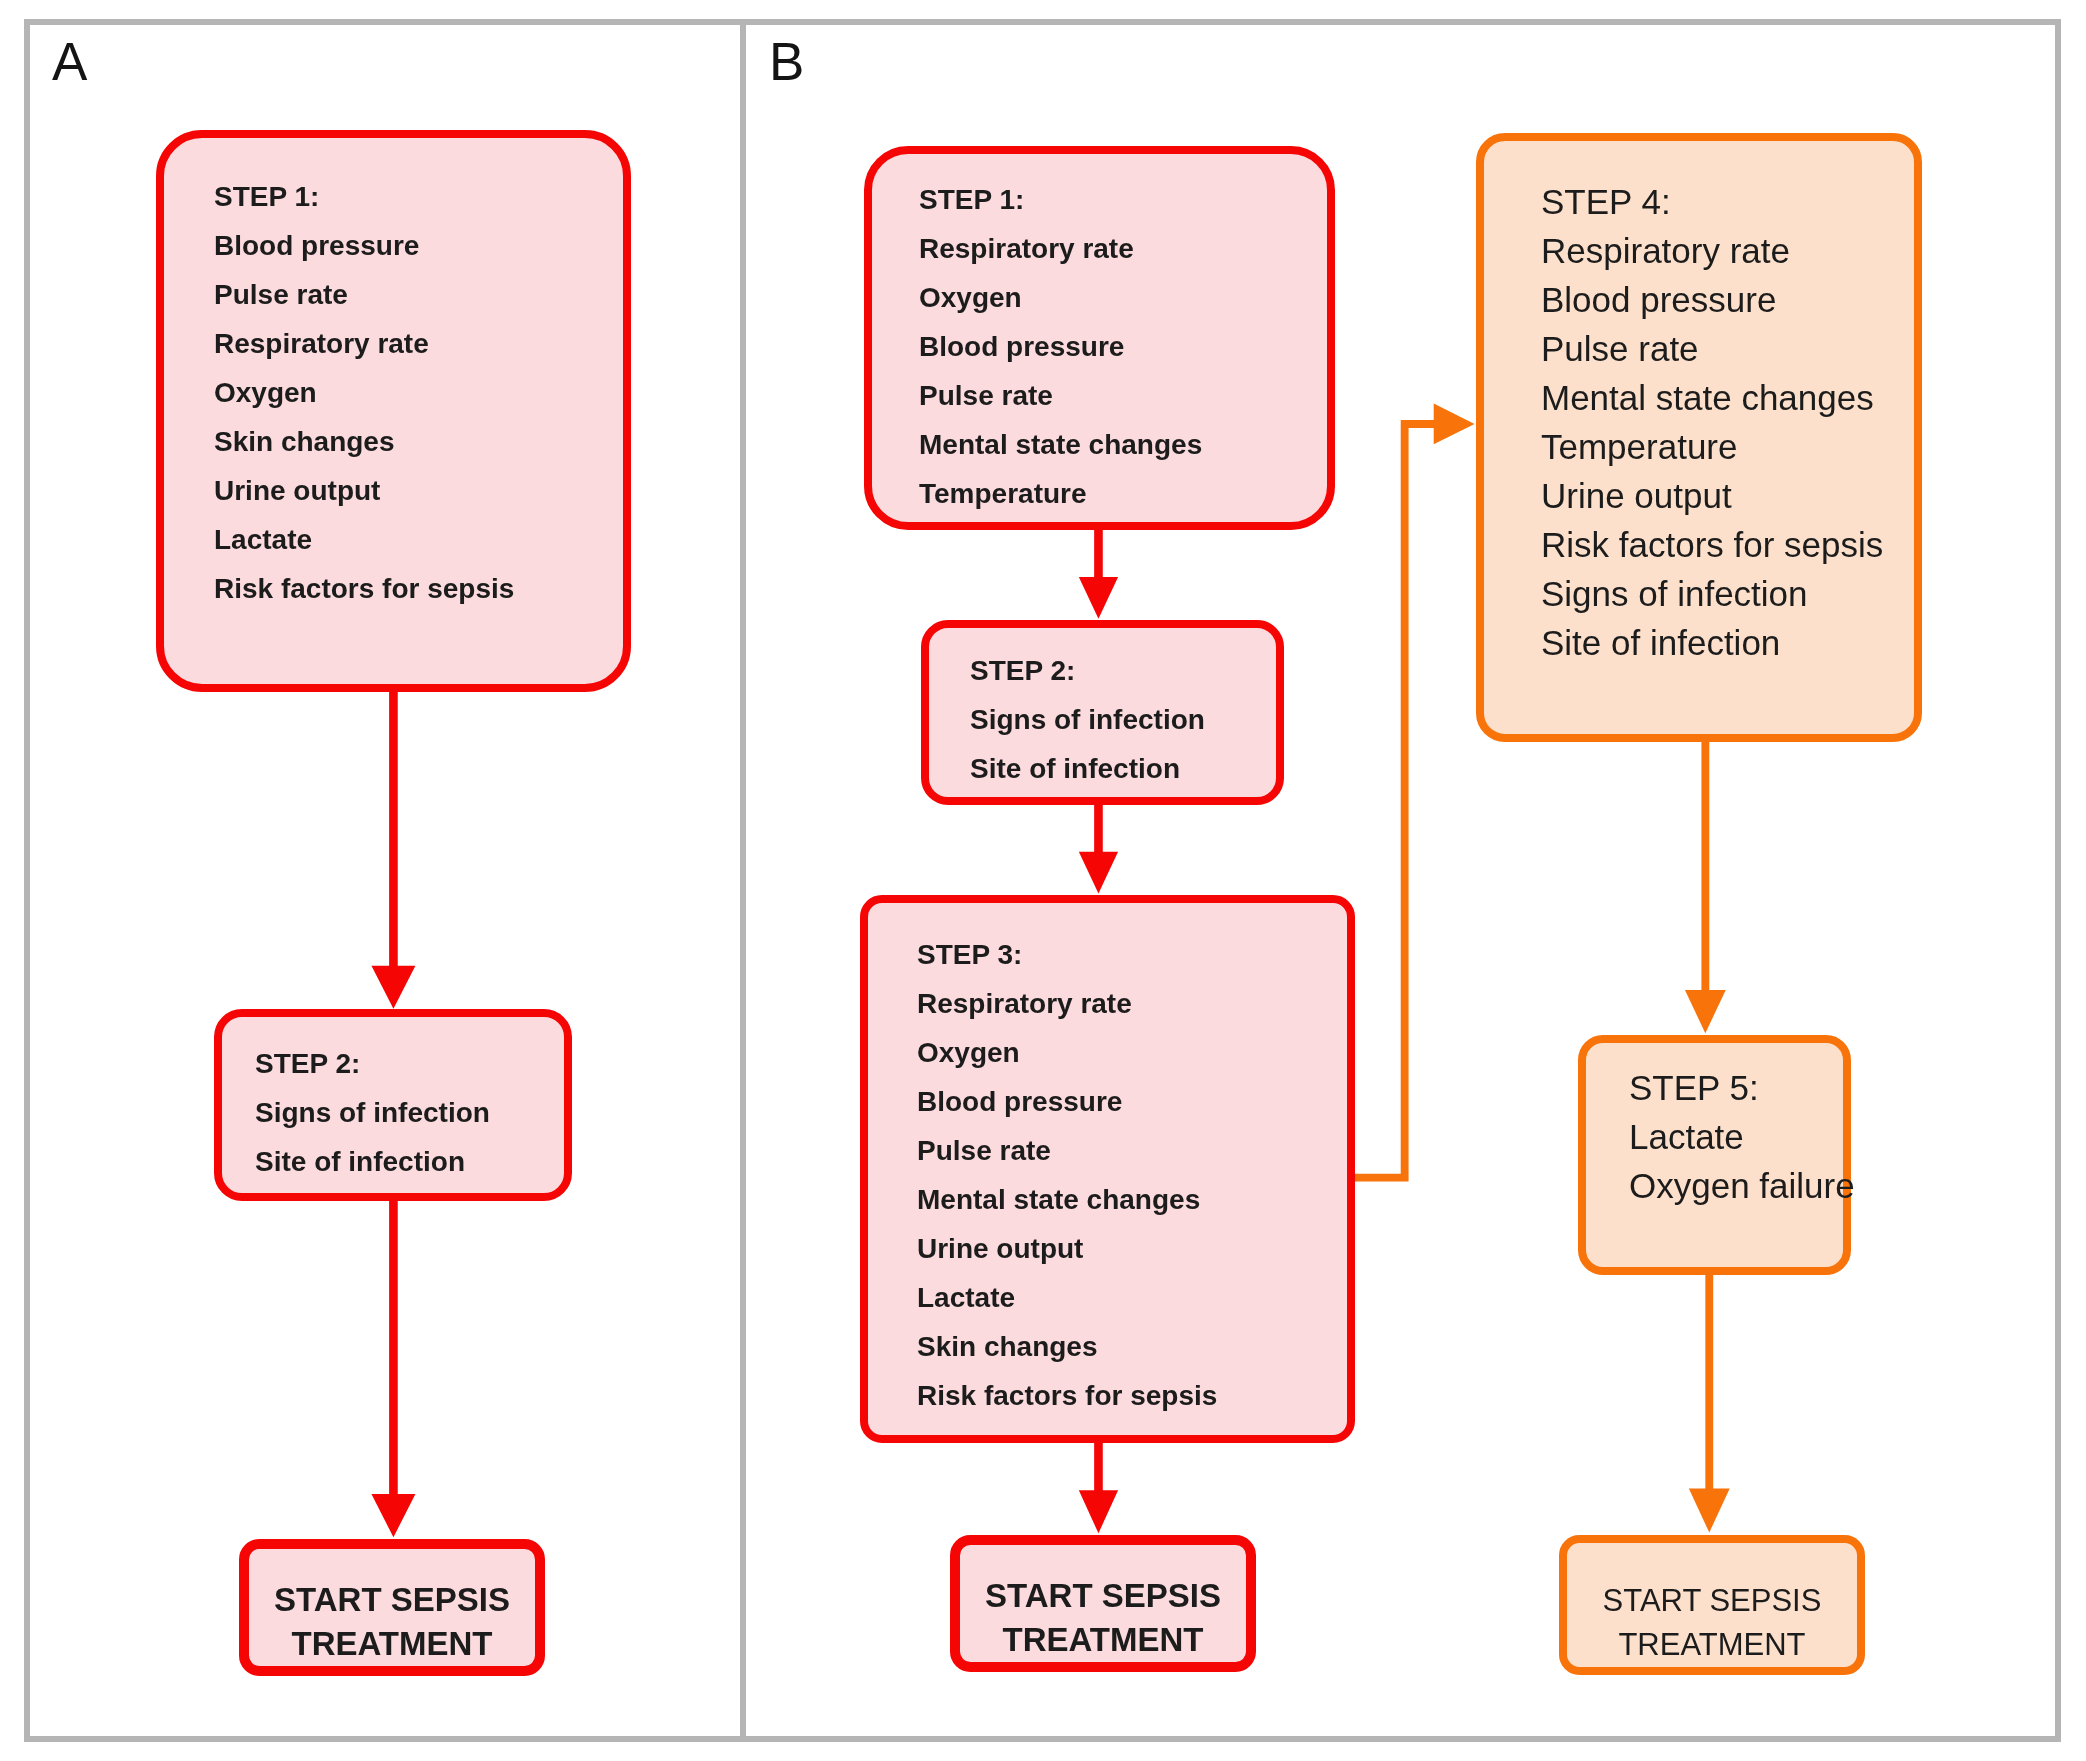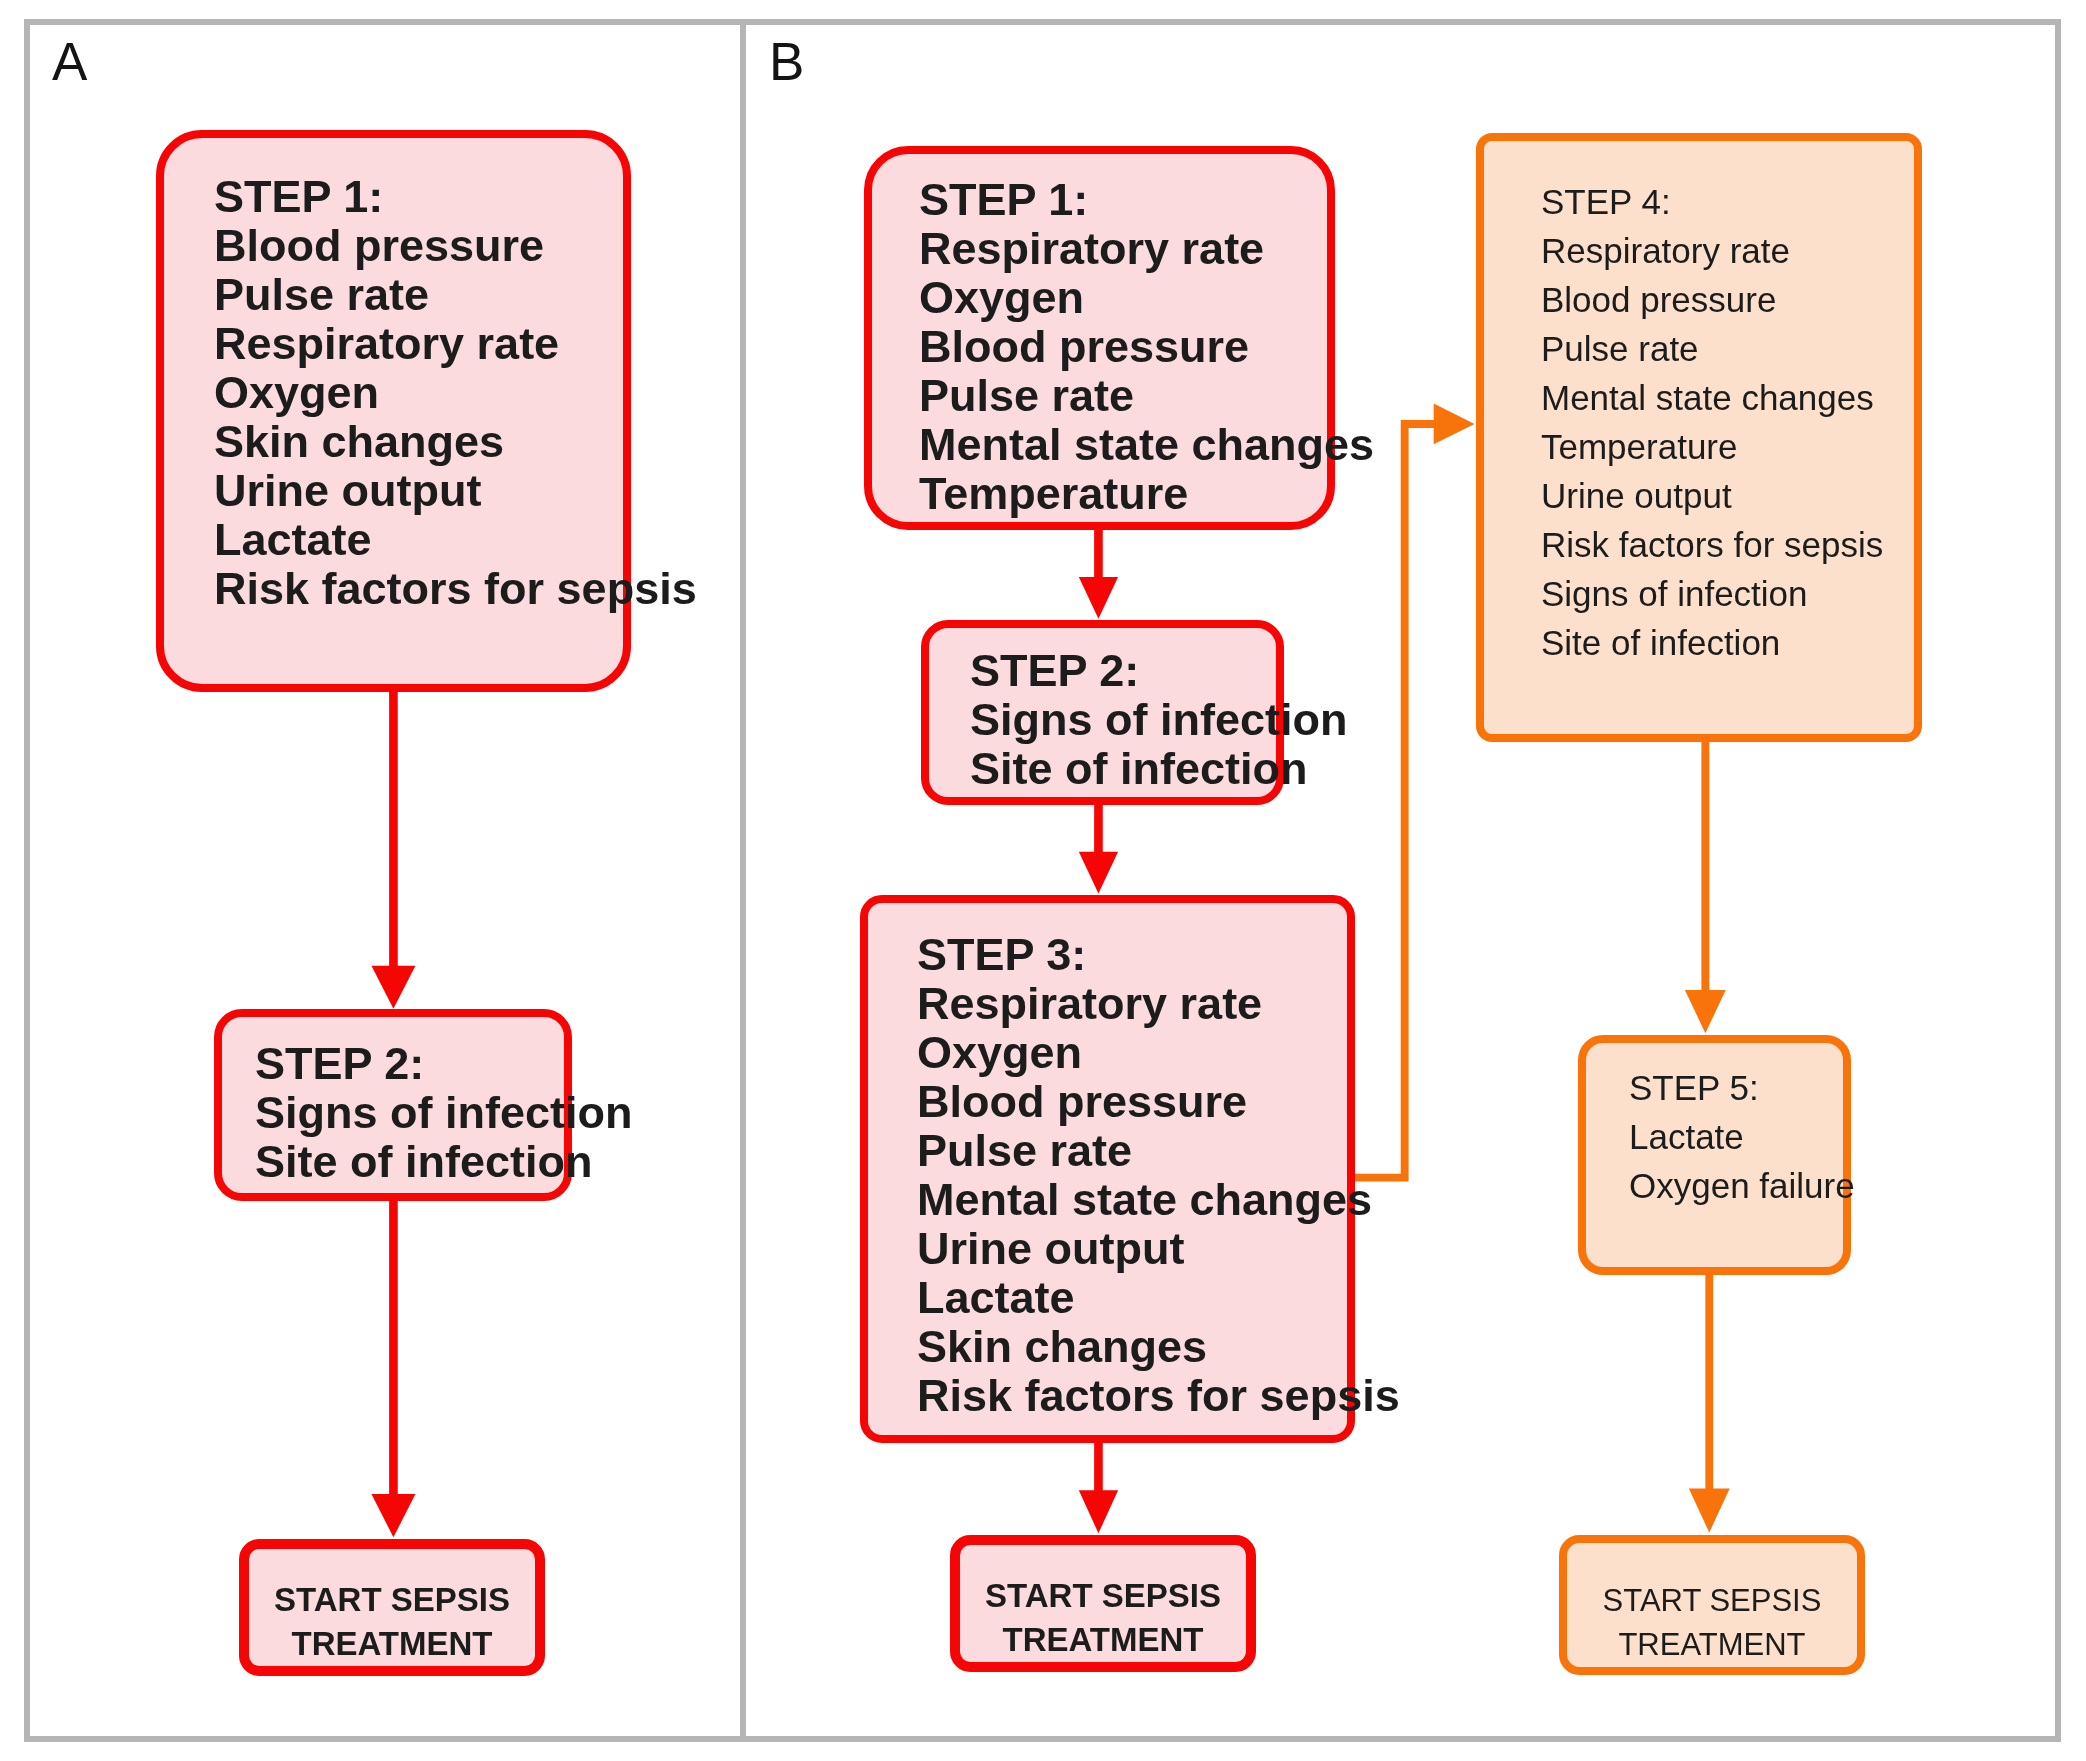--- a/index.html
+++ b/index.html
@@ -22,21 +22,21 @@
     background:var(--frame_gray);
   }
   .panel-label{
     position:absolute; font-size:53px; font-weight:400; color:#141414; line-height:1;
   }
   .box{
     position:absolute; box-sizing:border-box; background:var(--pink);
     border:8.6px solid var(--red);
   }
   .box.orange{ background:var(--peach); border-color:var(--orange); }
-  .box .line{ font-weight:700; font-size:45px; line-height:49px; white-space:nowrap; }
+  .box .line{ font-weight:700; font-size:28px; line-height:49px; white-space:nowrap; }
   .box.orange .line{ font-weight:400; font-size:35px; line-height:49px; }
   .startbox{
     display:flex; align-items:flex-end; justify-content:center; text-align:center;
   }
   .start-text{ font-weight:700; font-size:33px; line-height:44px; }
   .startbox.orange .start-text{ font-weight:400; font-size:31px; line-height:44px; }
   svg.arrows{ position:absolute; left:0; top:0; width:2087px; height:1761px; }
   .stroke-red{ stroke:var(--red); stroke-width:11; fill:none; }
   .stroke-orange{ stroke:var(--orange); stroke-width:10; fill:none; }
   .fill-red{ fill:var(--red); stroke:none; }
@@ -134,21 +134,21 @@
         <div class="line">Lactate</div>
         <div class="line">Skin changes</div>
         <div class="line">Risk factors for sepsis</div>
       </div>
   </div>
 
   <div class="box startbox" style="left:950px; top:1535px; width:306px; height:137px; border-radius:20.4px; border-width:10.2px;">
     <div class="start-text">START SEPSIS TREATMENT</div>
   </div>
 
-  <div class="box orange" style="left:1476px; top:133px; width:446px; height:609px; border-radius:16px; padding:36px 8px 0 57px;">
+  <div class="box orange" style="left:1476px; top:133px; width:446px; height:609px; border-radius:29px; padding:36px 8px 0 57px;">
     <div class="line">STEP 4:</div>
     <div>
         <div class="line">Respiratory rate</div>
         <div class="line">Blood pressure</div>
         <div class="line">Pulse rate</div>
         <div class="line">Mental state changes</div>
         <div class="line">Temperature</div>
         <div class="line">Urine output</div>
         <div class="line">Risk factors for sepsis</div>
         <div class="line">Signs of infection</div>

